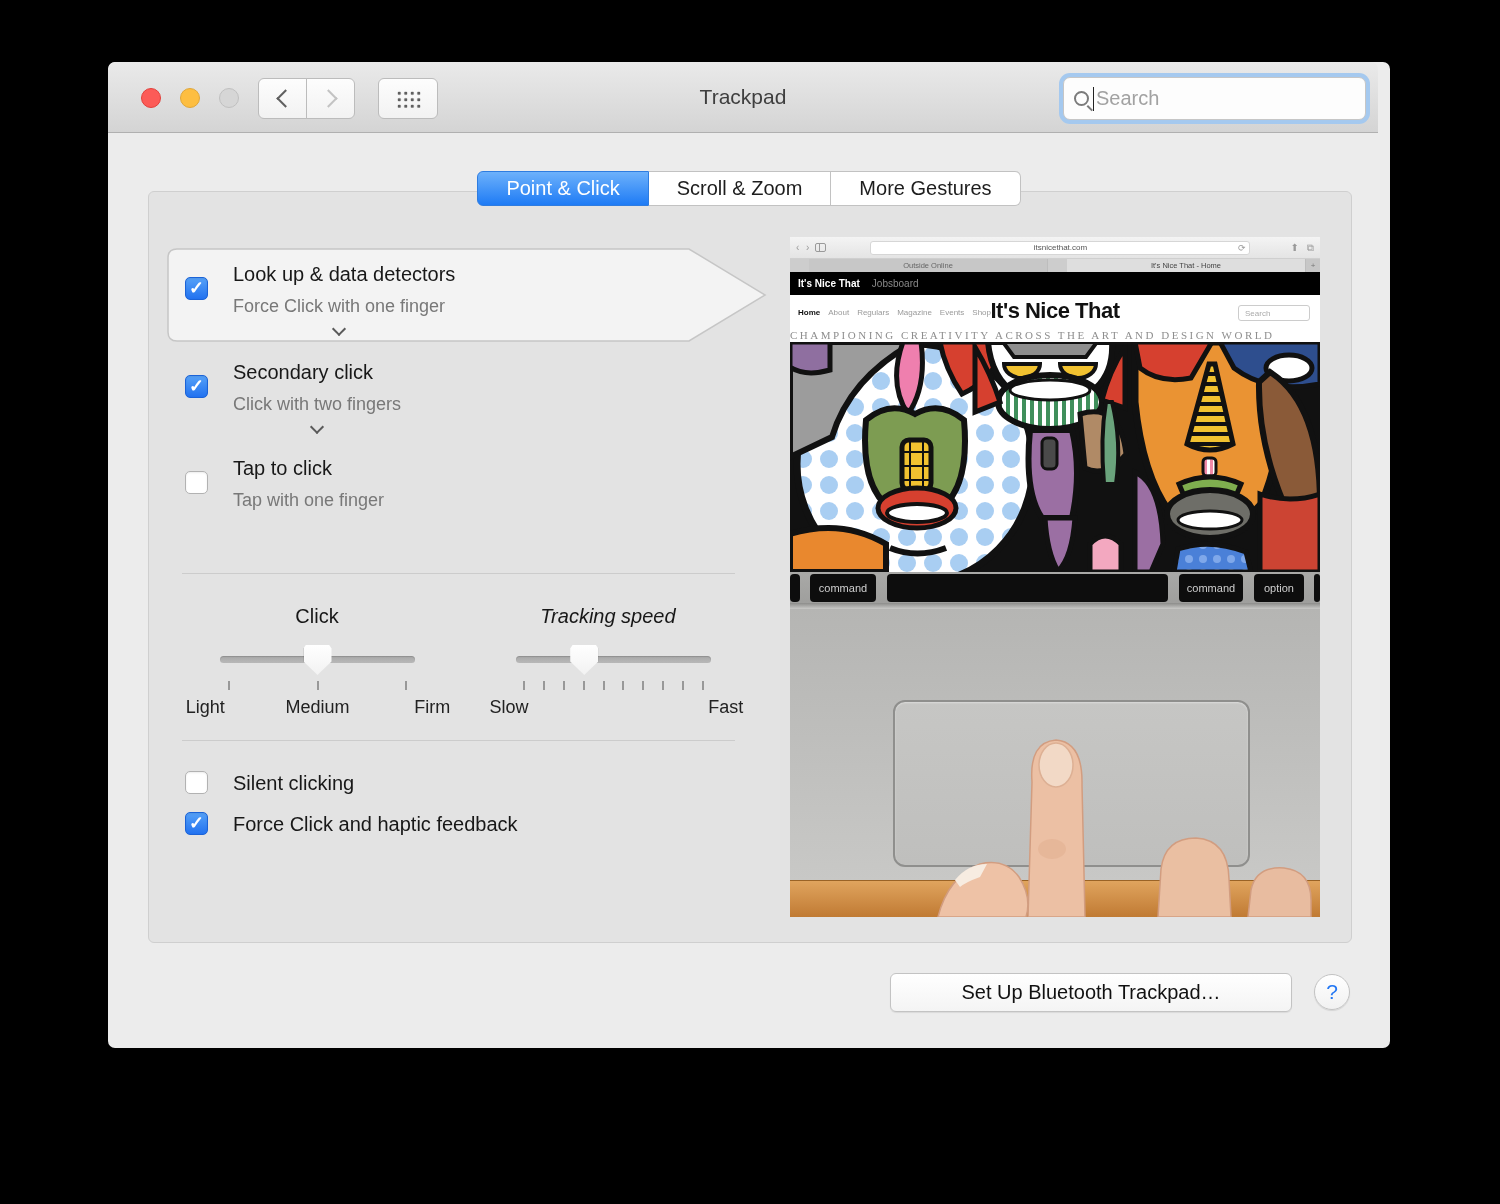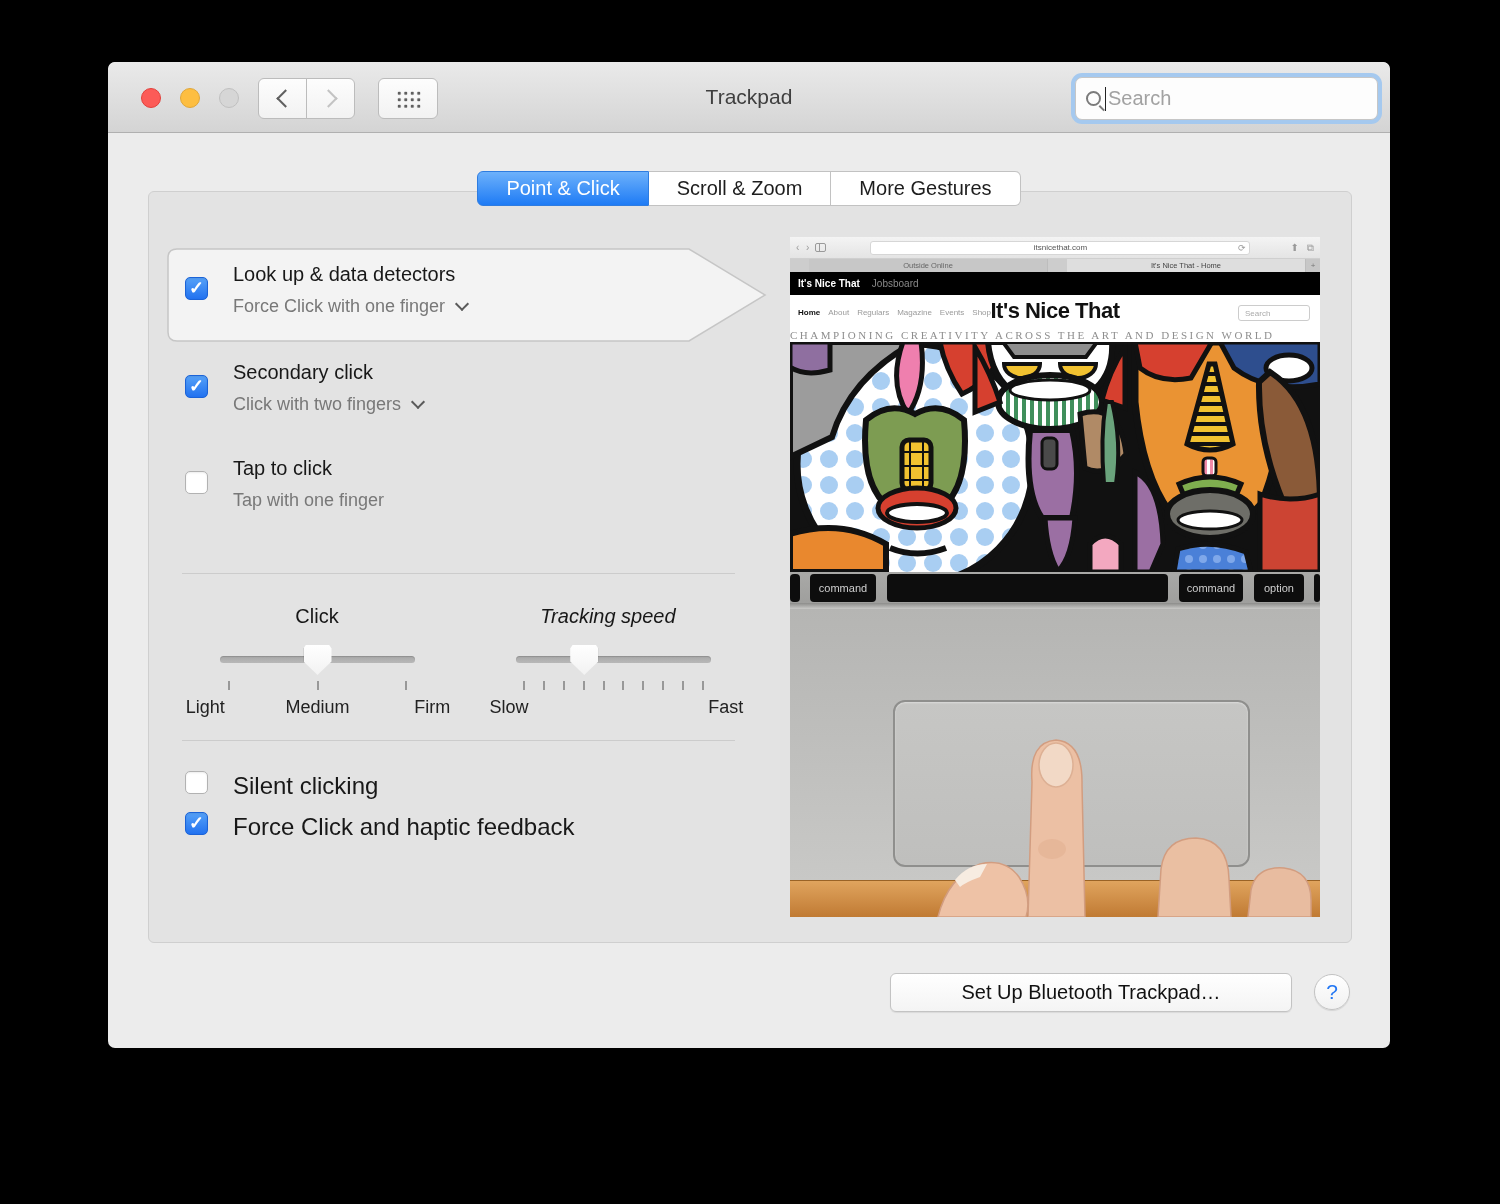--- a/index.html
+++ b/index.html
@@ -5,21 +5,21 @@
   * { margin:0; padding:0; box-sizing:border-box; }
   html,body { width:1500px; height:1204px; background:#000; font-family:"Liberation Sans", sans-serif; }
   .window {
     position:absolute; left:108px; top:62px; width:1282px; height:986px;
     background:#ececec; border-radius:7px;
     box-shadow:0 30px 70px rgba(0,0,0,.65), 0 0 1px rgba(0,0,0,.5);
     overflow:hidden;
   }
   
   .titlebar {
-    position:absolute; left:0; top:0; right:0; height:71px;
+    position:absolute; left:0; top:0; right:12px; height:71px;
     background:linear-gradient(#eaeaea,#d4d4d4);
     border-bottom:1px solid #b0b0b0; border-radius:7px 7px 0 0;
   }
   .traffic { position:absolute; top:26px; width:20px; height:20px; border-radius:50%; }
   .t-red    { left:33px;  background:#fc5b57; border:1px solid #e2413c; }
   .t-yellow { left:72px;  background:#fdbe41; border:1px solid #e0a73a; }
   .t-gray   { left:111px; background:#d6d6d6; border:1px solid #c0c0c0; }
   .navbtn {
     position:absolute; top:16px; height:41px; background:linear-gradient(#fdfdfd,#f2f2f2);
     border:1px solid #bcbcbc; border-radius:6px; display:flex; align-items:center; justify-content:center;
@@ -58,38 +58,38 @@
   .tab.selected { background:linear-gradient(#6db1fb,#1e7bf5); color:#fff; border-color:#2e7ce0; }
   
   .callout-wrap { position:absolute; left:59px; top:186px; width:600px; height:94px; z-index:2; }
   .callout-svg { position:absolute; left:0; top:0; }
   .check { position:absolute; width:23px; height:23px; border-radius:5px; background:#fff;
     border:1px solid #b2b2b2; box-shadow:inset 0 1px 2px rgba(0,0,0,.08); }
   .check.checked { background:linear-gradient(#55a1f8,#2272f0); border-color:#1b63d8; }
   .check .mark { display:none; color:#fff; font-size:18px; font-weight:bold; line-height:21px; text-align:center; }
   .check.checked .mark { display:block; }
   .row-title { font-size:20px; color:#181818; }
-  .row-sub { font-size:18px; color:#787878; display:flex; align-items:center; gap:12px;}
+  .row-sub { font-size:18px; color:#787878; display:flex; align-items:center; gap:12px;flex-direction:column;}
   .dd-chev { width:10px; height:10px; border-style:solid; border-width:0 0 2.5px 2.5px;
     border-color:#5a5a5a; transform:rotate(-45deg); margin-top:-5px; }
   .abs { position:absolute; }
   .divider { position:absolute; left:74px; width:553px; height:1px; background:#cccccc; }
   .slider-label { position:absolute; font-size:20px; color:#181818; text-align:center; width:200px; }
   .slider { position:absolute; width:195px; }
   .track { position:absolute; left:0; right:0; top:11px; height:7px; border-radius:4px;
     background:linear-gradient(#a8a8a8,#b8b8b8); box-shadow:inset 0 1px 1px rgba(0,0,0,.15); }
   .thumb { position:absolute; top:0; width:28px; height:30px; margin-left:-14px;
     background:linear-gradient(#ffffff,#f2f2f2);
     clip-path:polygon(8% 0,92% 0,100% 12%,100% 55%,50% 100%,0 55%,0 12%);
     filter:drop-shadow(0 1px 1px rgba(0,0,0,.45)); }
   .ticks { position:absolute; left:0; right:0; top:36px; height:9px; }
   .tick { position:absolute; width:2px; height:9px; background:#989898; transform:translateX(-1px); }
   .tick-labels { position:absolute; left:-30px; right:-30px; top:52px; font-size:18px; color:#222; }
   .tick-label { position:absolute; transform:translateX(-50%); white-space:nowrap; }
-  .cb-label { font-size:24px; color:#181818; }
+  .cb-label { font-size:20px; color:#181818; }
   .cb-desc { position:absolute; font-size:18px; color:#4c4c4c; line-height:27px; width:512px; }
   
   .setup-btn { position:absolute; left:782px; top:911px; width:402px; height:39px;
     background:linear-gradient(#ffffff,#f4f4f4); border:1px solid #c3c3c3; border-radius:6px;
     font-size:20px; color:#111; display:flex; align-items:center; justify-content:center;
     box-shadow:0 1px 1px rgba(0,0,0,.08); }
   .help-btn { position:absolute; left:1206px; top:912px; width:36px; height:36px; border-radius:50%;
     background:linear-gradient(#ffffff,#f1f1f1); border:1px solid #c3c3c3;
     display:flex; align-items:center; justify-content:center; font-size:21px; color:#2277f4;
     box-shadow:0 1px 1px rgba(0,0,0,.1); }

